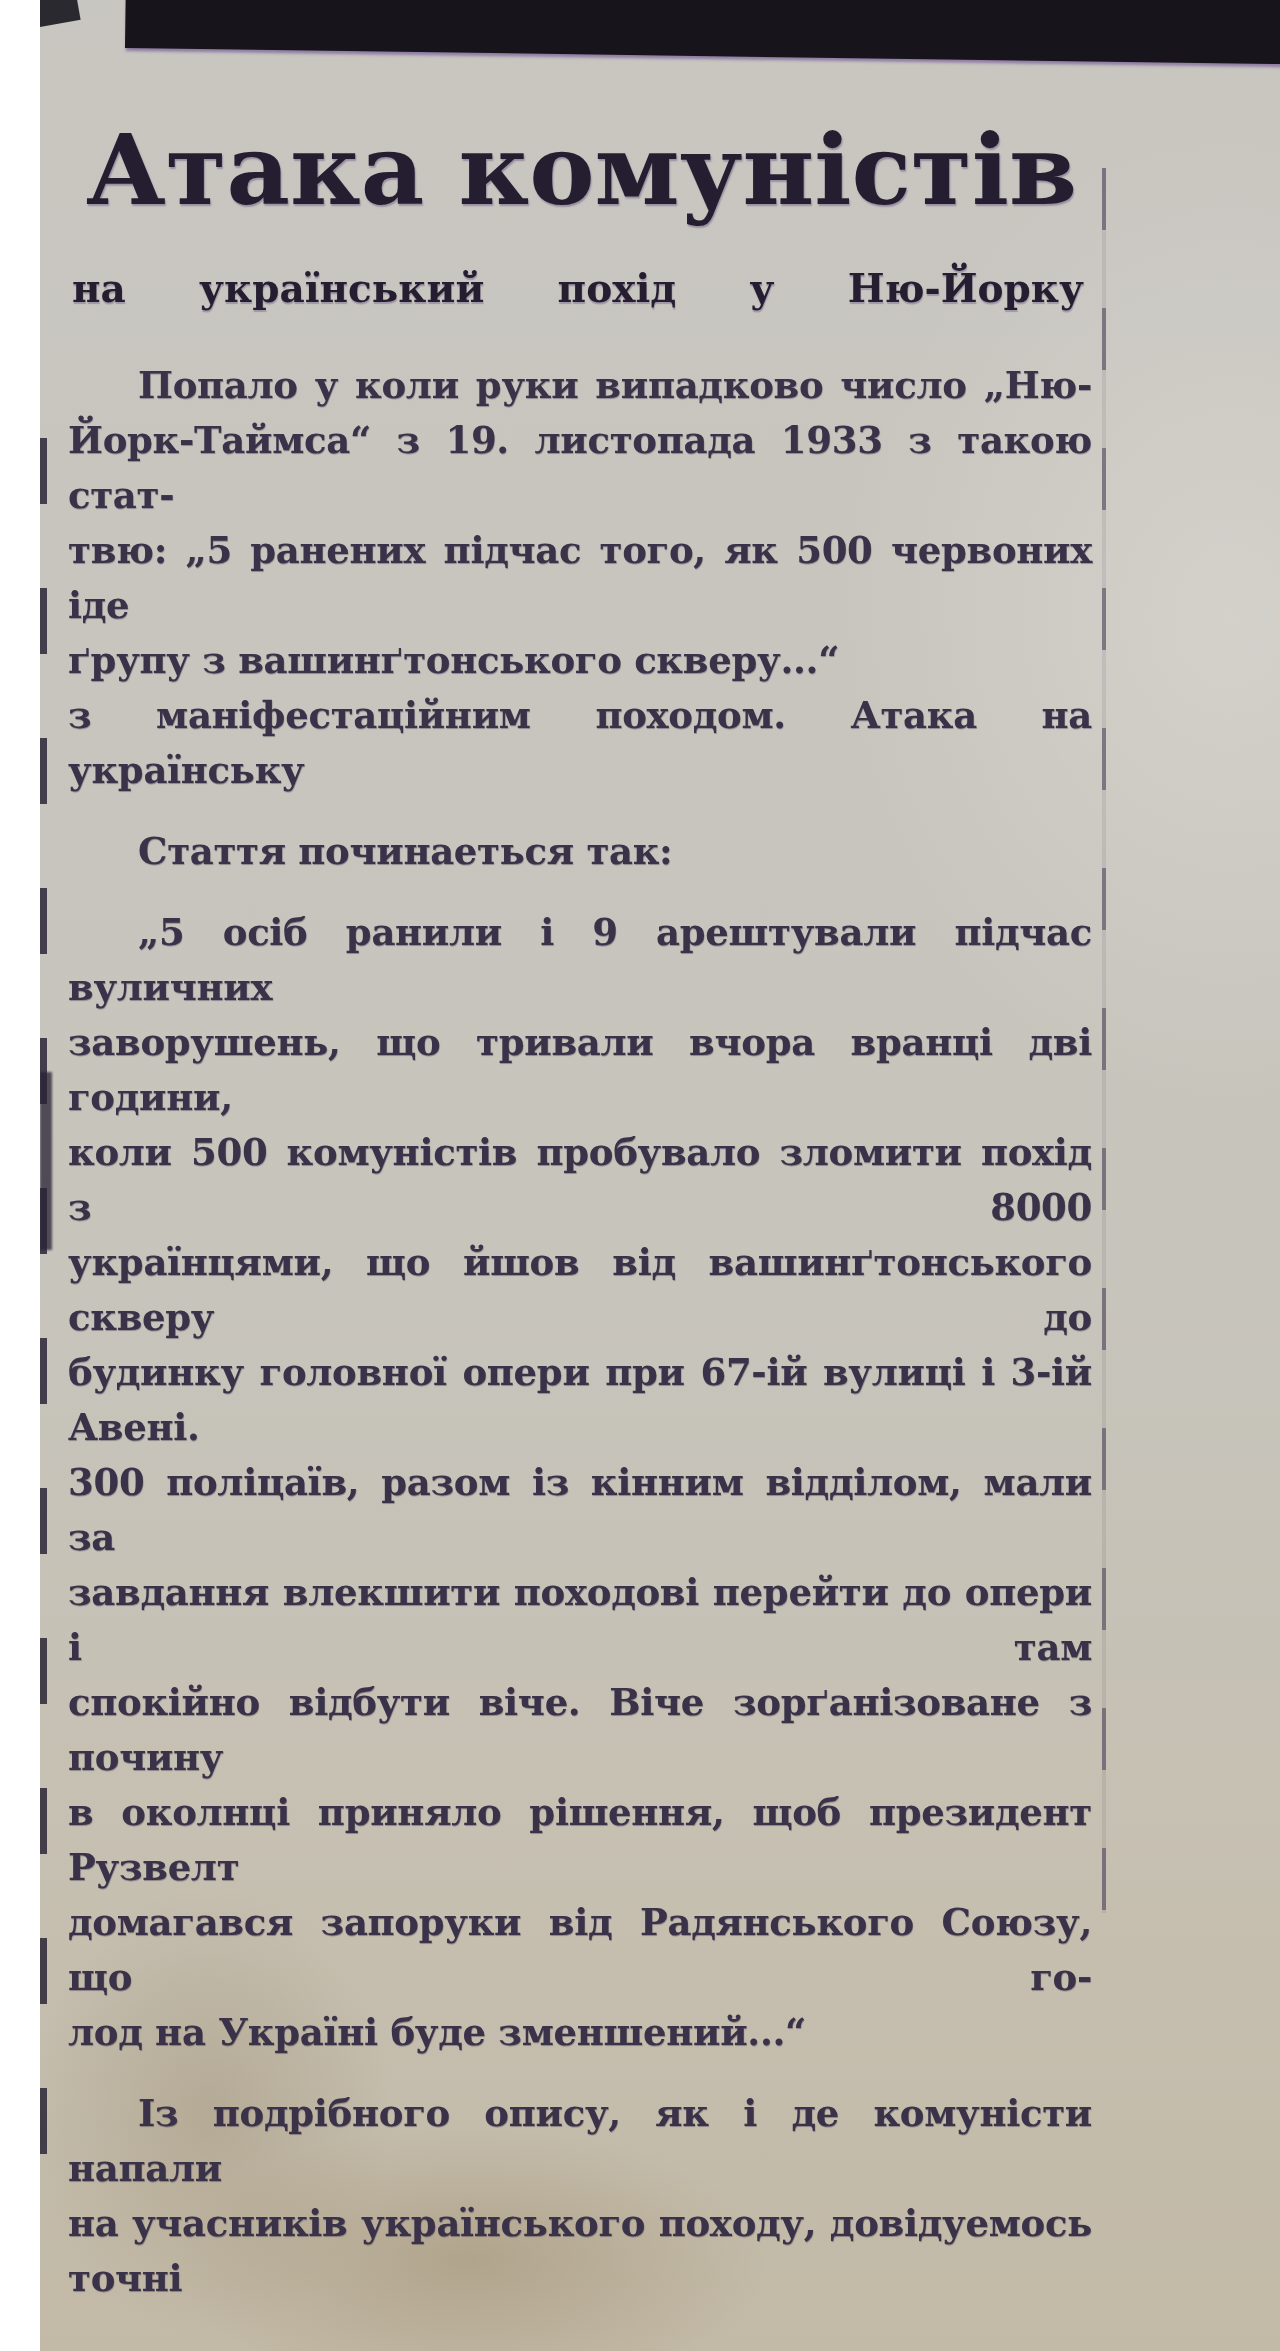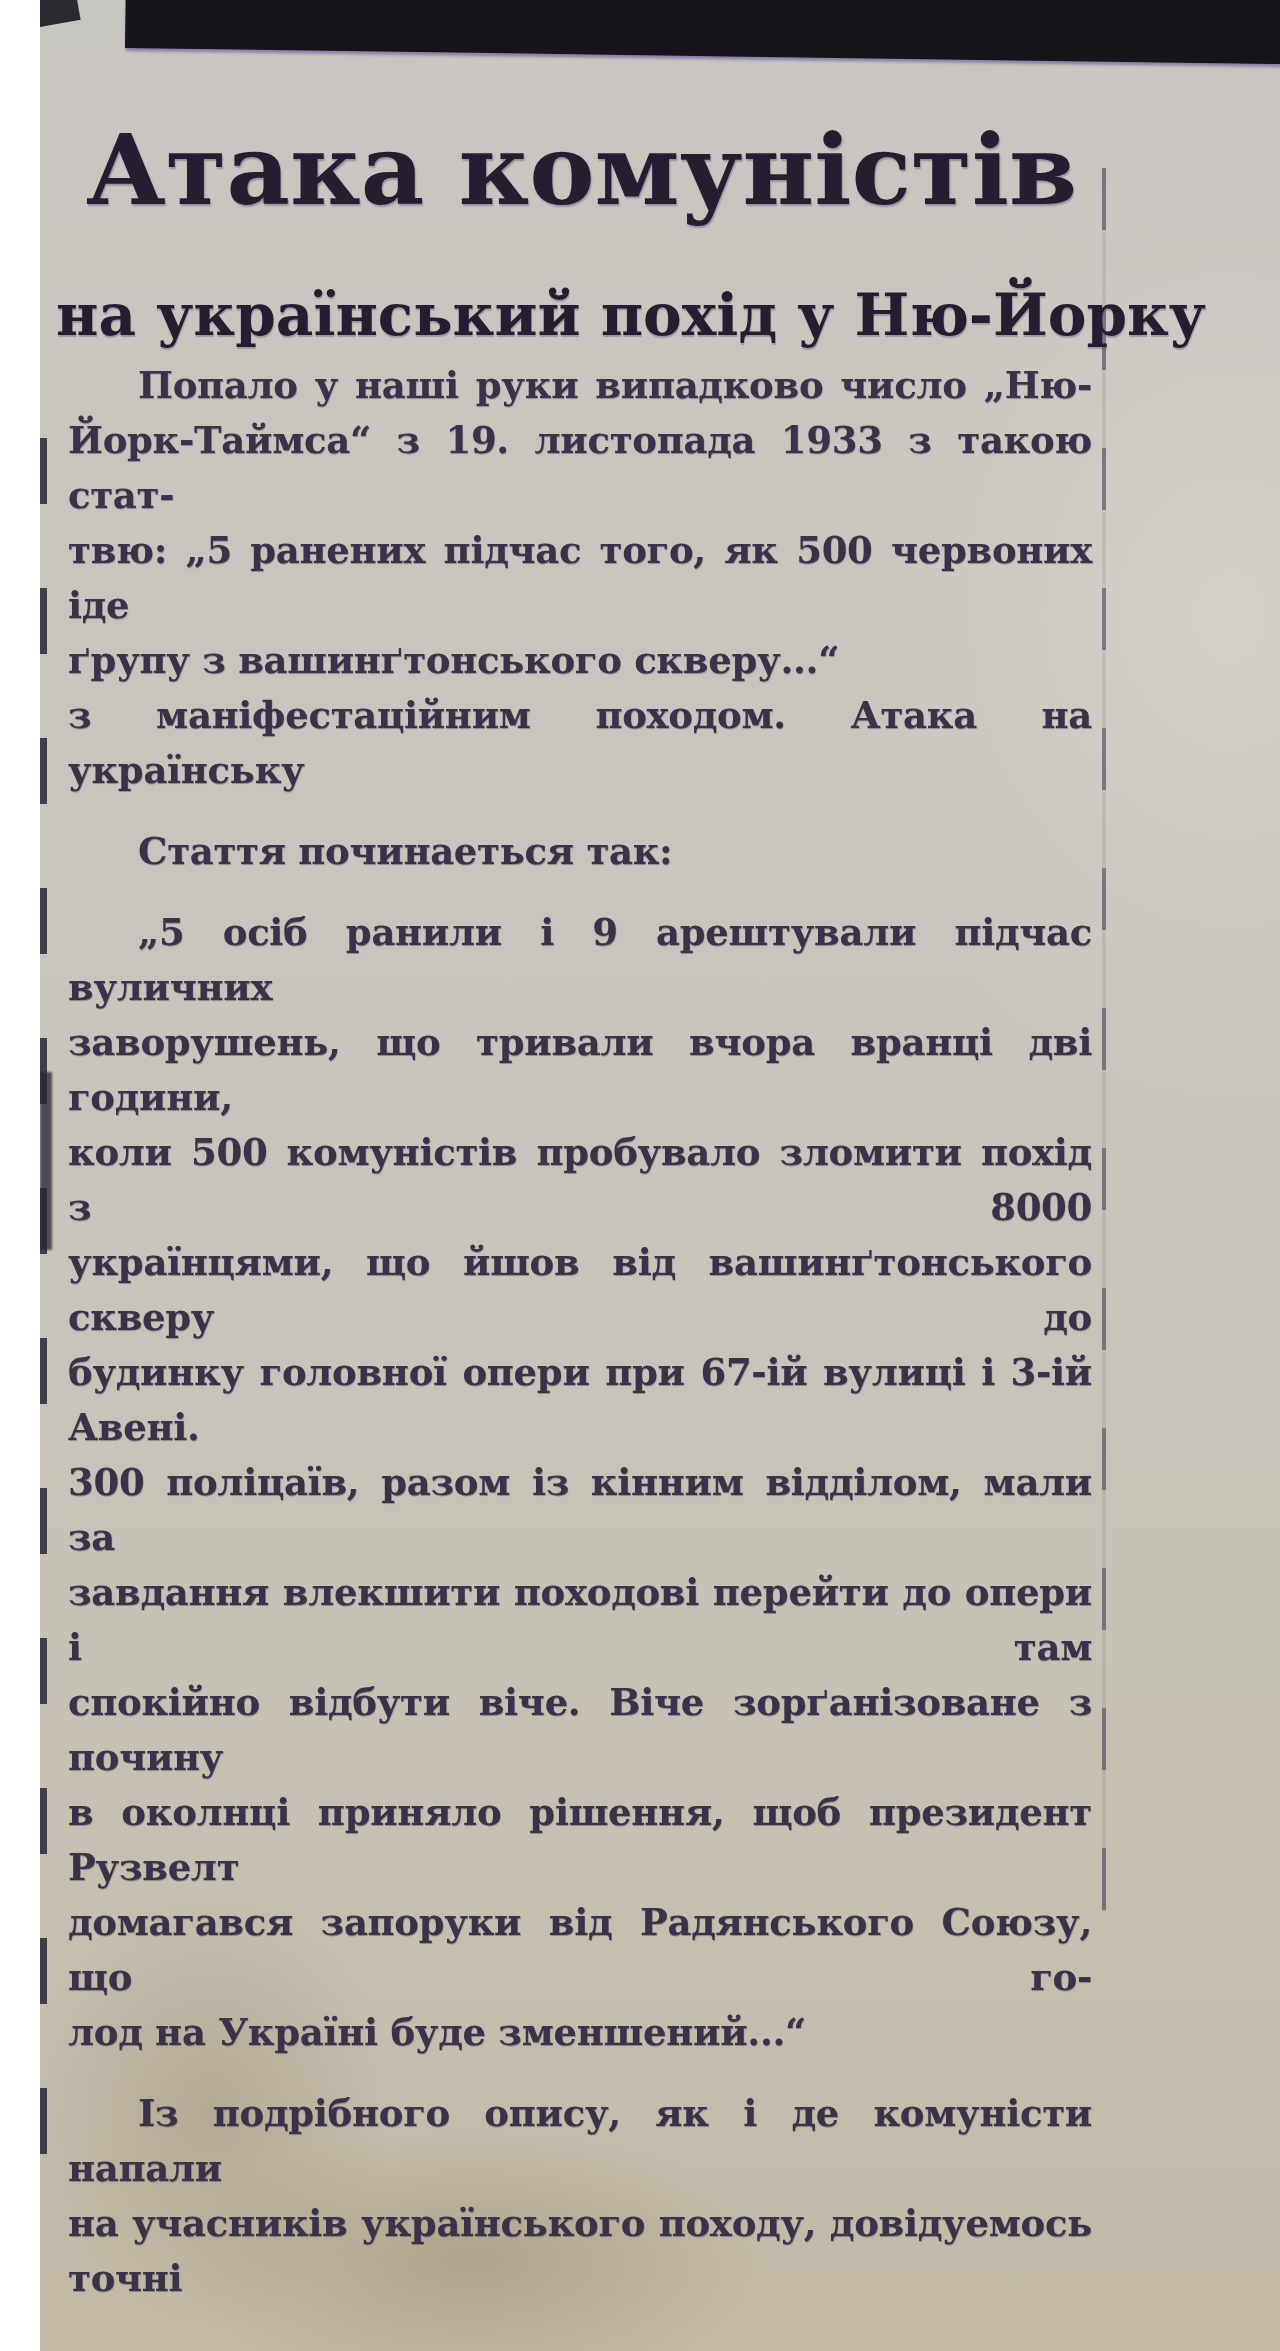--- a/index.html
+++ b/index.html
@@ -50,22 +50,22 @@
   
   .headline {
     position: absolute; left: 46px; top: 50px; width: 946px;
     font-size: 98px; font-weight: bold; line-height: 1.1;
     color: var(--headline-ink, #241e30);
     text-align: justify; text-align-last: justify;
     text-shadow: 1px 2px 1.5px rgba(70,40,110,0.35);
     white-space: nowrap;
   }
   .subheadline {
-    position: absolute; left: 16px; top: 234px; width: 1012px;
-    font-size: 58px; font-weight: bold; line-height: 1.15;
+    position: absolute; left: 32px; top: 234px; width: 1012px;
+    font-size: 39px; font-weight: bold; line-height: 1.15;
     color: var(--headline-ink, #241e30);
     text-align: justify; text-align-last: justify;
     text-shadow: 0.5px 1.5px 1px rgba(70,40,110,0.30);
     white-space: nowrap;
   }
   .article-body {
     position: absolute; left: 28px; top: 358px; width: 1024px;
     font-size: 37px; font-weight: bold; line-height: 55px;
     letter-spacing: -0.3px;
     color: var(--ink, #3a3248);
@@ -89,21 +89,21 @@
   <div class="right-rule"></div>
   <div class="right-edge-marks"></div>
 
   <h1 class="headline">Атака комуністів</h1>
 
   <h2 class="subheadline">на український похід у Ню-Йорку</h2>
 
   <div class="article-body" id="article-body">
 
   <div class="paragraph">
-        <div class="line first">Попало у наші руки випадково число „Ню-</div>
+        <div class="line first">Попало у коли руки випадково число „Ню-</div>
         <div class="line">Йорк-Таймса“ з 19. листопада 1933 з такою стат-</div>
         <div class="line">твю: „5 ранених підчас того, як 500 червоних іде</div>
         <div class="line last">ґрупу з вашинґтонського скверу...“</div>
         <div class="line">з маніфестаційним походом. Атака на українську</div>
       </div>
       <div class="paragraph">
         <div class="line first last">Стаття починаеться так:</div>
       </div>
       <div class="paragraph">
         <div class="line first">„5 осіб ранили і 9 арештували підчас вуличних</div>

